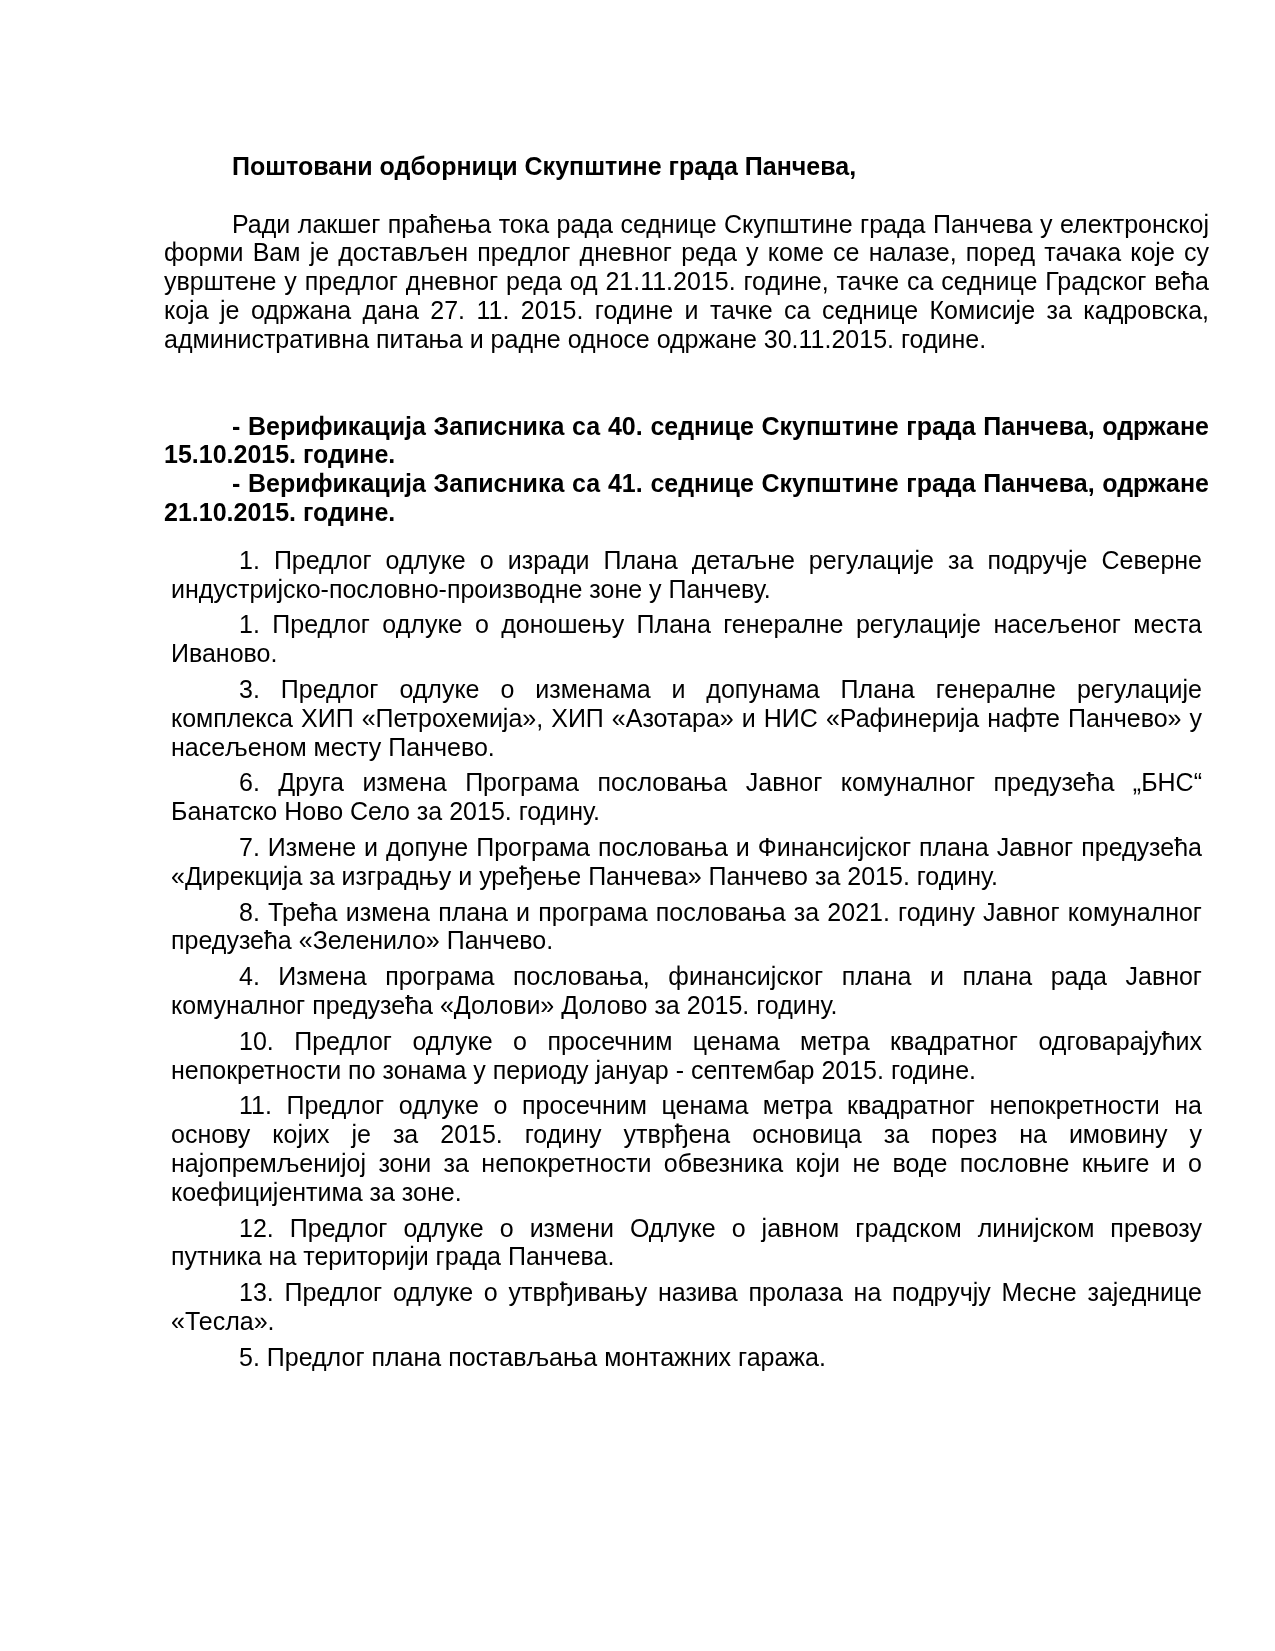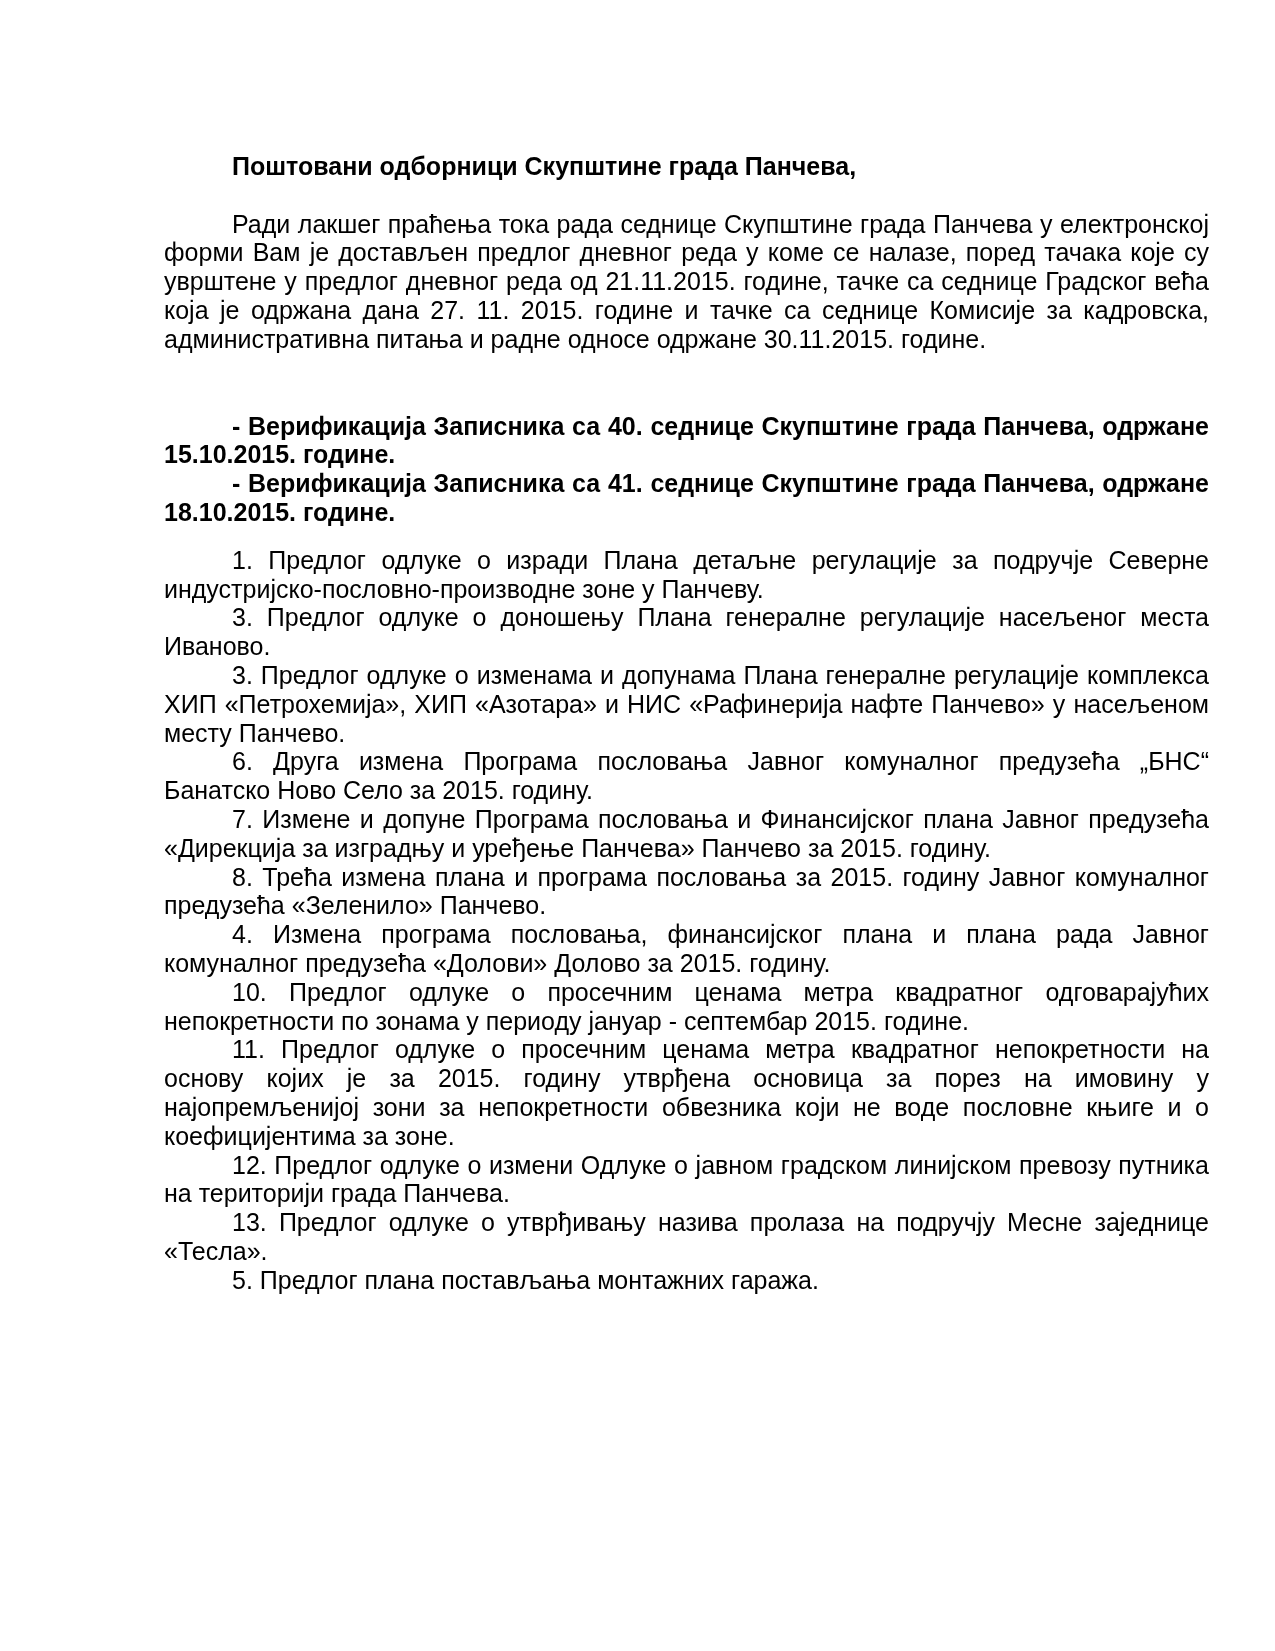--- a/index.html
+++ b/index.html
@@ -34,45 +34,45 @@
     margin-bottom: 28.8px;
   }
   p.intro {
     margin-bottom: 58px;
   }
   .ver-block {
     font-weight: bold;
     margin-bottom: 19px;
   }
   .agenda p {
-    margin: 0;
+    margin: 7px;
   }
 </style>
 </head>
 <body>
 
 <div class="page">
   <div class="content">
 
     <p class="heading">Поштовани одборници Скупштине града Панчева,</p>
 
     <p class="intro">Ради лакшег праћења тока рада седнице Скупштине града Панчева у електронској форми Вам је достављен предлог дневног реда у коме се налазе, поред тачака које су уврштене у предлог дневног реда од 21.11.2015. године, тачке са седнице Градског већа која је одржана дана 27. 11. 2015. године и тачке са седнице Комисије за кадровска, административна питања и радне односе одржане 30.11.2015. године.</p>
 
     <div class="ver-block">
       <p>- Верификација Записника са 40. седнице Скупштине града Панчева, одржане 15.10.2015. године.</p>
-      <p>- Верификација Записника са 41. седнице Скупштине града Панчева, одржане 18.10.2015. године.</p>
+      <p>- Верификација Записника са 41. седнице Скупштине града Панчева, одржане 21.10.2015. године.</p>
     </div>
 
     <div class="agenda">
       <p>1. Предлог одлуке о изради Плана детаљне регулације за подручје Северне индустријско-пословно-производне зоне у Панчеву.</p>
-      <p>3. Предлог одлуке о доношењу Плана генералне регулације насељеног места Иваново.</p>
+      <p>1. Предлог одлуке о доношењу Плана генералне регулације насељеног места Иваново.</p>
       <p>3. Предлог одлуке о изменама и допунама Плана генералне регулације комплекса ХИП «Петрохемија», ХИП «Азотара» и НИС «Рафинерија нафте Панчево» у насељеном месту Панчево.</p>
       <p>6. Друга измена Програма пословања Јавног комуналног предузећа „БНС“ Банатско Ново Село за 2015. годину.</p>
       <p>7. Измене и допуне Програма пословања и Финансијског плана Јавног предузећа «Дирекција за изградњу и уређење Панчева» Панчево за 2015. годину.</p>
-      <p>8. Трећа измена плана и програма пословања за 2015. годину Јавног комуналног предузећа «Зеленило» Панчево.</p>
+      <p>8. Трећа измена плана и програма пословања за 2021. годину Јавног комуналног предузећа «Зеленило» Панчево.</p>
       <p>4. Измена програма пословања, финансијског плана и плана рада Јавног комуналног предузећа «Долови» Долово за 2015. годину.</p>
       <p>10. Предлог одлуке о просечним ценама метра квадратног одговарајућих непокретности по зонама у периоду јануар - септембар 2015. године.</p>
       <p>11. Предлог одлуке о просечним ценама метра квадратног непокретности на основу којих је за 2015. годину утврђена основица за порез на имовину у најопремљенијој зони за непокретности обвезника који не воде пословне књиге и о коефицијентима за зоне.</p>
       <p>12. Предлог одлуке о измени Одлуке о јавном градском линијском превозу путника на територији града Панчева.</p>
       <p>13. Предлог одлуке о утврђивању назива пролаза на подручју Месне заједнице «Тесла».</p>
       <p>5. Предлог плана постављања монтажних гаража.</p>
     </div>
 
   </div>
 </div>

